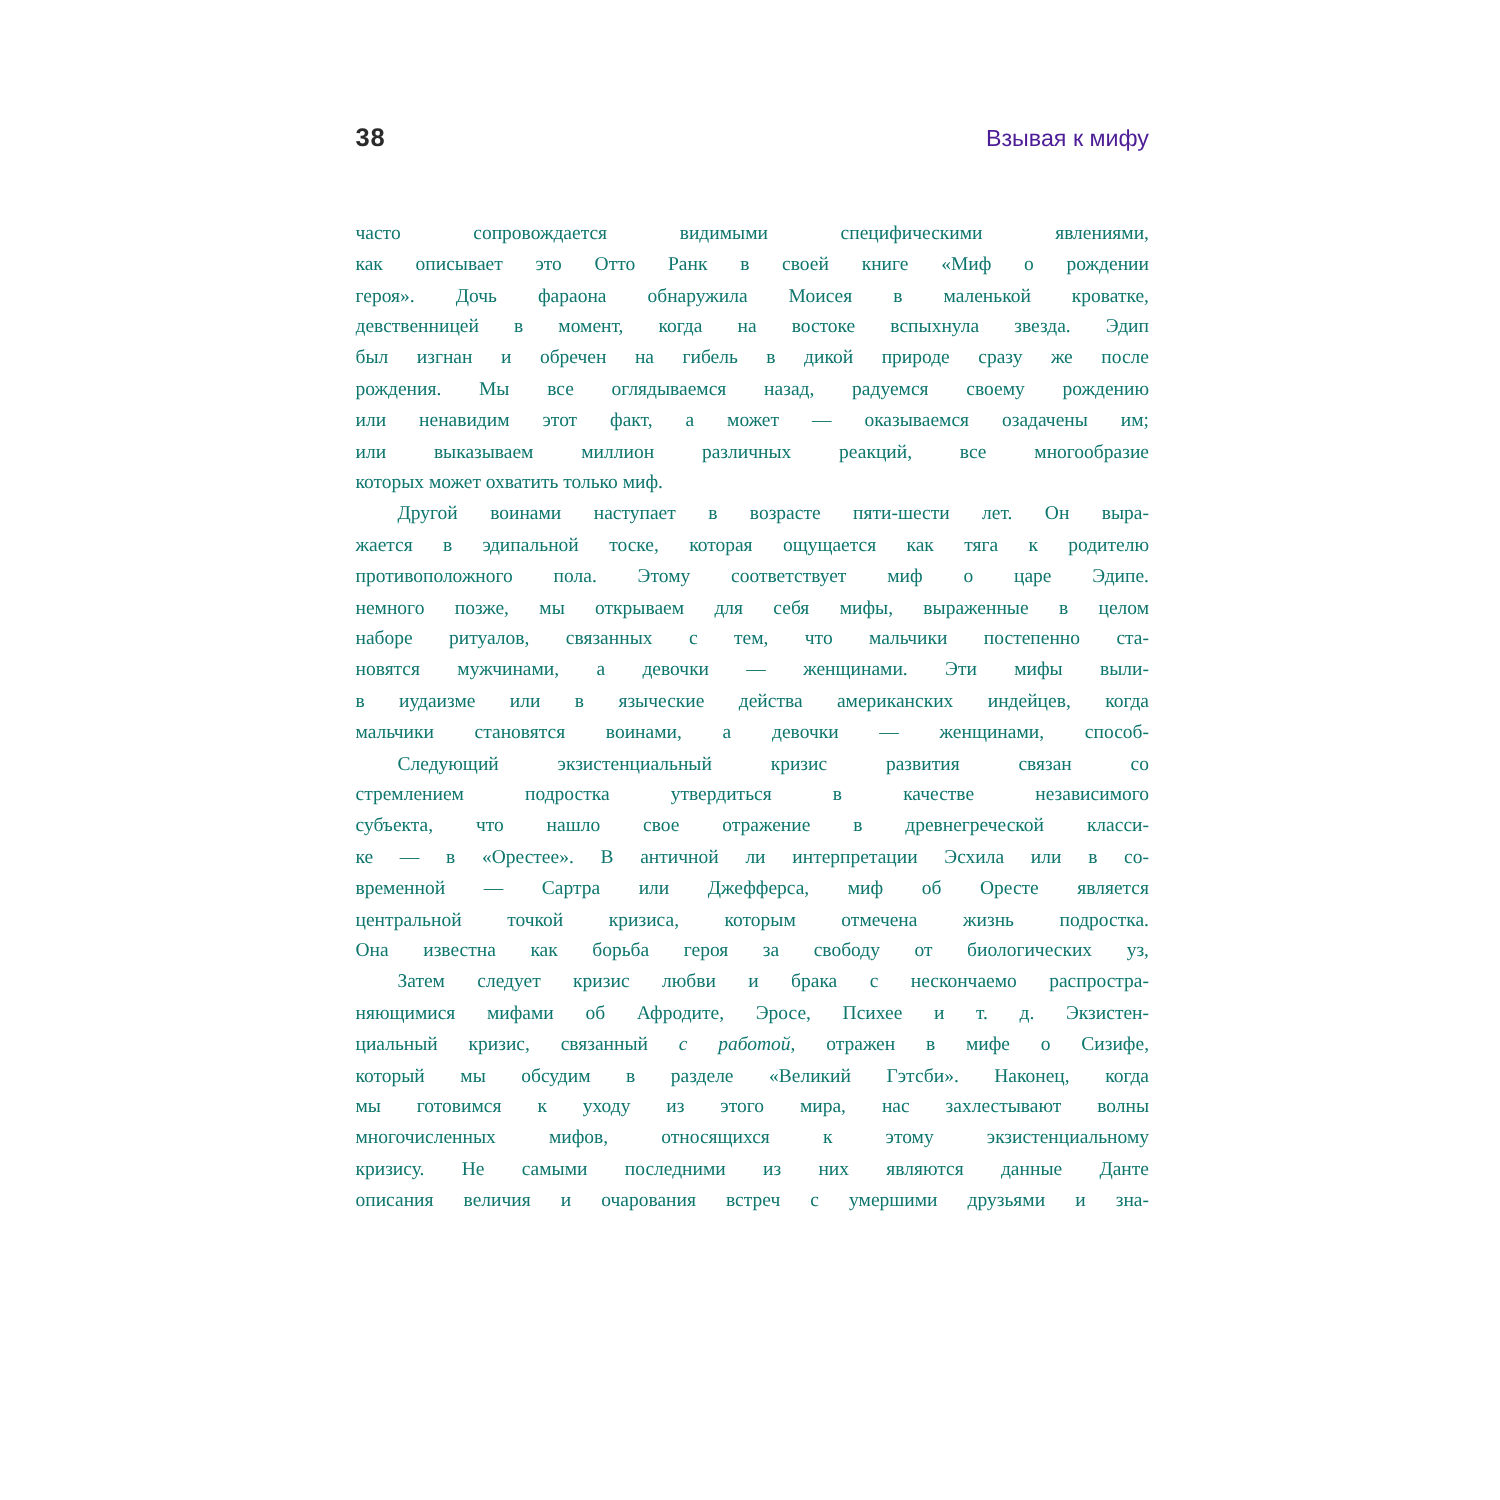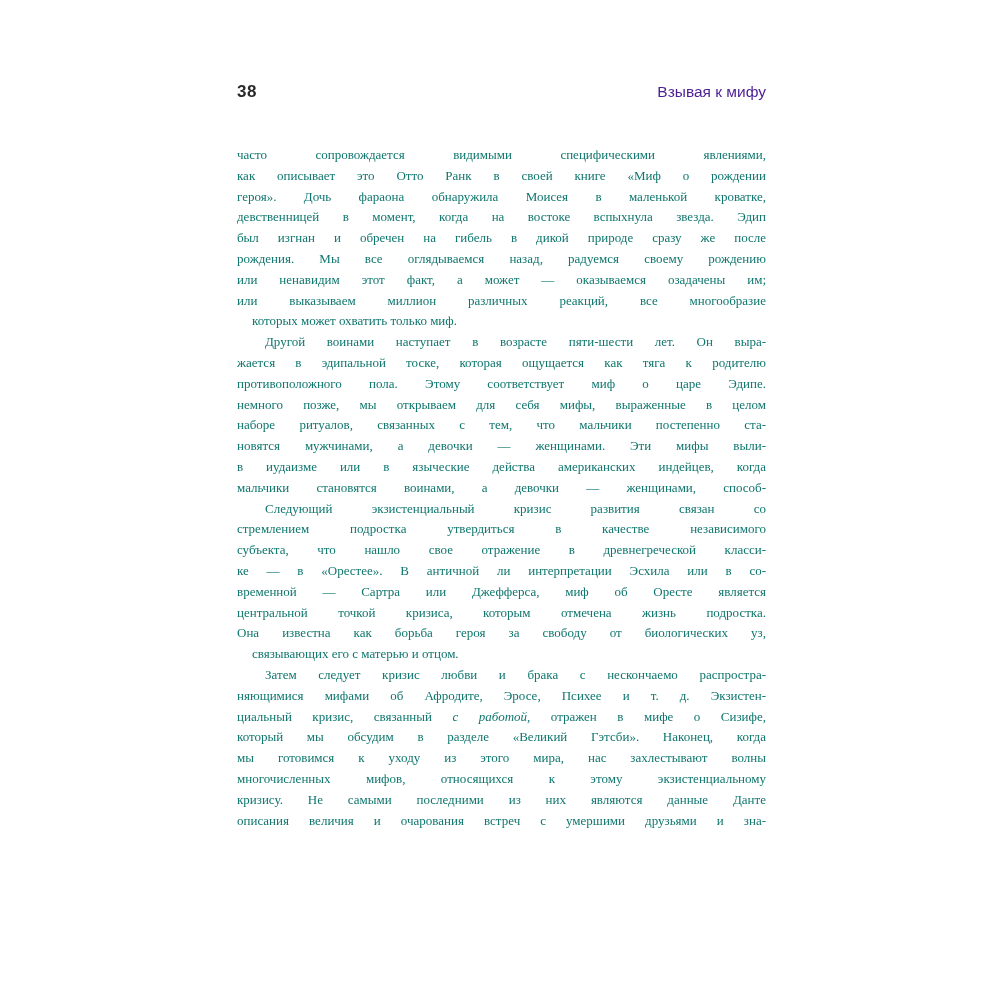--- a/index.html
+++ b/index.html
@@ -16,21 +16,21 @@
     width: 1000px; height: 1000px;
     background: #ffffff;
   }
   .header {
     position: absolute;
     left: 237px;
     top: 82px;
     width: 529px;
     display: flex;
     justify-content: space-between;
-    align-items: center;
+    align-items: flex-end;
     font-family: "Liberation Sans", sans-serif;
   }
   .pagenum {
     font-weight: 700;
     font-size: 17px;
     letter-spacing: 0.5px;
     color: #2a2a2a;
   }
   .runhead {
     font-size: 15.5px;
@@ -48,21 +48,20 @@
   .line {
     height: 20.8px;
     line-height: 20.8px;
     text-align: justify;
     text-align-last: justify;
     overflow: hidden;
     white-space: normal;
   }
   .line.last {
     text-align-last: left;
-    margin-left: 15px;
   }
   .line.indent {
     text-indent: 28px;
   }
   .it {
     font-style: italic;
   }
 </style>
 </head>
 <body>
@@ -95,21 +94,20 @@
         <div class="line"><span>мальчики становятся воинами, а девочки — женщинами, способ-</span></div>
       </div>
       <div class="para">
         <div class="line indent"><span>Следующий экзистенциальный кризис развития связан со</span></div>
         <div class="line"><span>стремлением подростка утвердиться в качестве независимого</span></div>
         <div class="line"><span>субъекта, что нашло свое отражение в древнегреческой класси-</span></div>
         <div class="line"><span>ке — в «Орестее». В античной ли интерпретации Эсхила или в со-</span></div>
         <div class="line"><span>временной — Сартра или Джефферса, миф об Оресте является</span></div>
         <div class="line"><span>центральной точкой кризиса, которым отмечена жизнь подростка.</span></div>
         <div class="line"><span>Она известна как борьба героя за свободу от биологических уз,</span></div>
-        <div class="line last"><span>связывающих его с матерью и отцом.</span></div>
       </div>
       <div class="para">
         <div class="line indent"><span>Затем следует кризис любви и брака с нескончаемо распростра-</span></div>
         <div class="line"><span>няющимися мифами об Афродите, Эросе, Психее и т. д. Экзистен-</span></div>
         <div class="line"><span>циальный кризис, связанный </span><span class="it">с работой</span><span>, отражен в мифе о Сизифе,</span></div>
         <div class="line"><span>который мы обсудим в разделе «Великий Гэтсби». Наконец, когда</span></div>
         <div class="line"><span>мы готовимся к уходу из этого мира, нас захлестывают волны</span></div>
         <div class="line"><span>многочисленных мифов, относящихся к этому экзистенциальному</span></div>
         <div class="line"><span>кризису. Не самыми последними из них являются данные Данте</span></div>
         <div class="line"><span>описания величия и очарования встреч с умершими друзьями и зна-</span></div>

